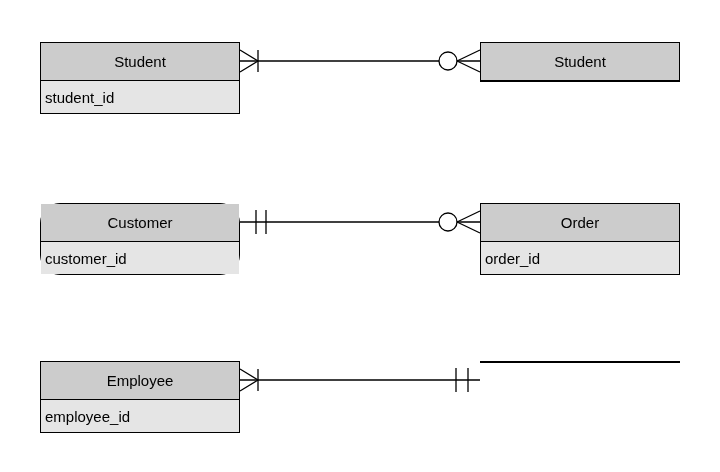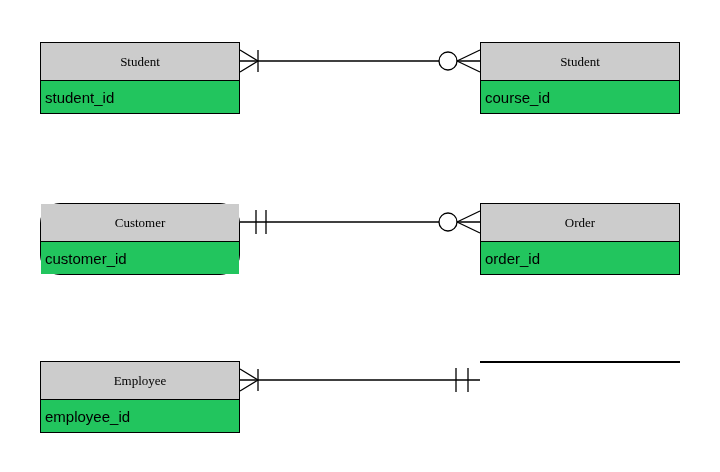--- a/index.html
+++ b/index.html
@@ -29,31 +29,30 @@
     border: 1px solid #000000;
     background: #ffffff;
   }
   .entity-header {
     height: 37px;
     background: #cccccc;
     border-bottom: 1px solid #000000;
     display: flex;
     align-items: center;
     justify-content: center;
-    font-size: 13px;
+    font-size: 15px;
     white-space: nowrap;
-    font-family: Liberation Serif, serif;
   }
   .entity-body {
     height: 32px;
     display: flex;
     align-items: center;
     padding-left: 4px;
     font-size: 15px;
-    background: #22c55e;
+    background: #e5e5e5;
     white-space: nowrap;
     text-align: center;
   }
   
   .pos-student    { left: 40px;  top: 42px;  }
   .pos-course     { left: 480px; top: 42px;  }
   .pos-customer   { left: 40px;  top: 203px; border-radius: 20px; }
   .pos-order      { left: 480px; top: 203px; }
   .pos-employee   { left: 40px;  top: 361px; }
   .pos-department { left: 480px; top: 361px; }
@@ -111,21 +110,20 @@
     </g>
   </svg>
 
   <div class="entity pos-student">
     <div class="entity-header">Student</div>
     <div class="entity-body">student_id</div>
   </div>
 
   <div class="entity pos-course">
     <div class="entity-header">Student</div>
-    <div class="entity-body">course_id</div>
   </div>
 
   <div class="entity pos-customer">
     <div class="entity-header">Customer</div>
     <div class="entity-body">customer_id</div>
   </div>
 
   <div class="entity pos-order">
     <div class="entity-header">Order</div>
     <div class="entity-body">order_id</div>

